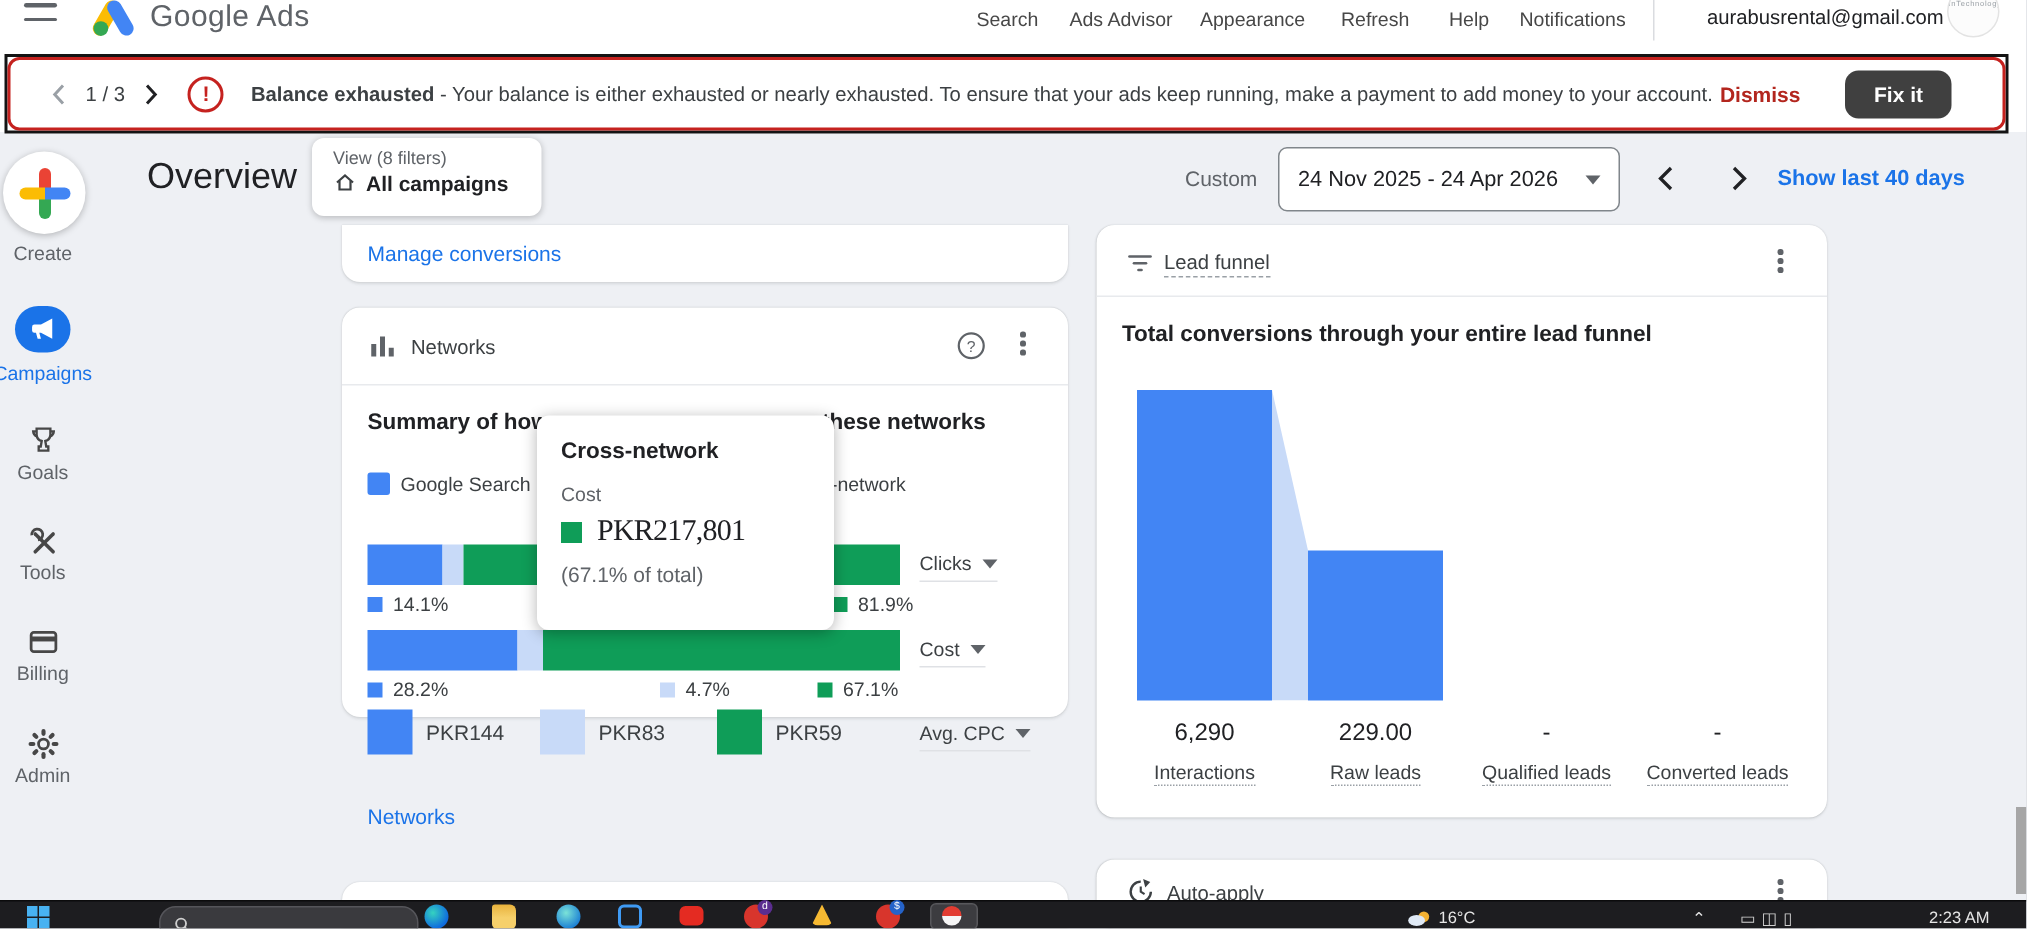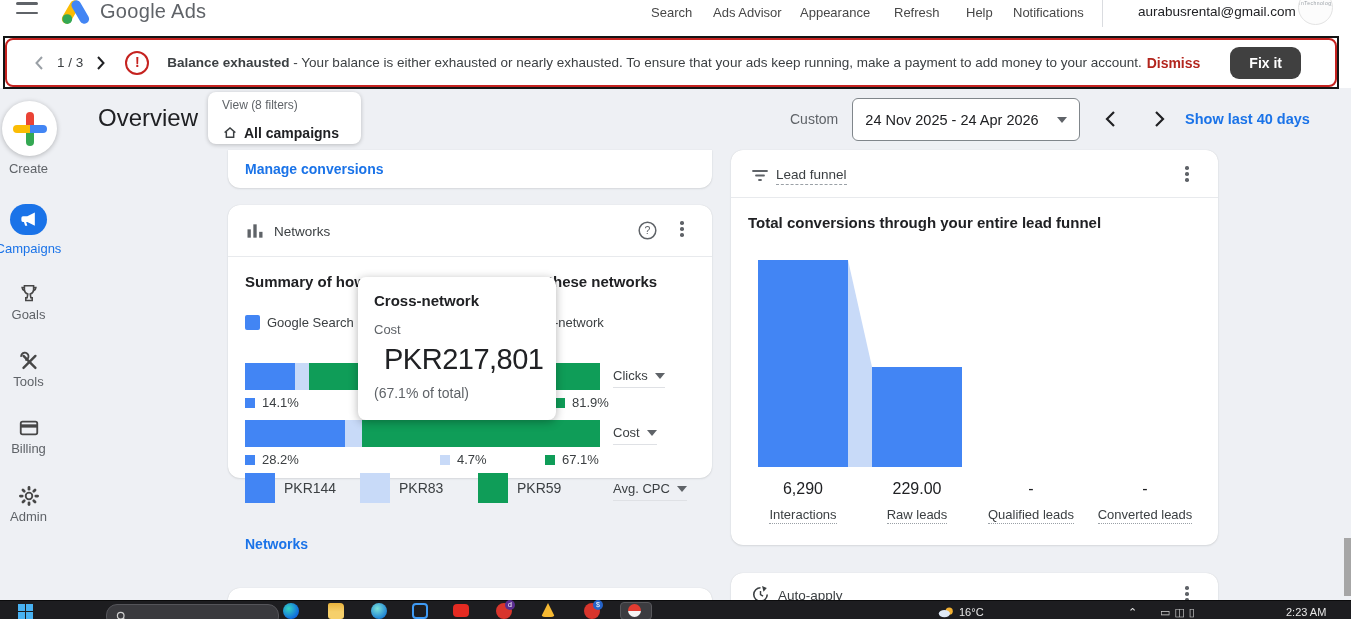--- a/index.html
+++ b/index.html
@@ -28,21 +28,21 @@
   .banner-right{position:absolute;right:34px;top:0;height:100%;display:flex;align-items:center;gap:30px;}
   .dismiss{color:#b3261e;font-weight:700;font-size:14px;cursor:pointer;margin-left:44px;}
   .fixit{background:#404040;color:#fff;font-weight:700;font-size:14px;padding:8px 19px;border-radius:9px;
          border:none;cursor:pointer;}
 
   
   .pagetitle{position:absolute;left:98px;top:104px;font-size:24px;color:#202124;}
   .viewchip{position:absolute;left:208px;top:92px;width:139px;height:46px;background:#fff;border-radius:8px;
             box-shadow:0 1px 4px rgba(0,0,0,.22);padding:6px 0 0 14px;cursor:pointer;}
   .viewchip .lbl{font-size:12px;color:#5f6368;}
-  .viewchip .val{font-size:14px;color:#202124;font-weight:700;display:flex;align-items:center;gap:6px;margin-top:13px;}
+  .viewchip .val{font-size:14px;color:#202124;font-weight:700;display:flex;align-items:center;gap:6px;margin-top:2px;}
   .customlbl{position:absolute;left:790px;top:111px;font-size:14px;color:#5f6368;}
   .datebox{position:absolute;left:852px;top:98px;width:226px;height:41px;border:1px solid #80868b;border-radius:6px;
            background:#fff;display:flex;align-items:center;justify-content:center;gap:18px;font-size:14.5px;
            color:#202124;cursor:pointer;}
   .caret{width:0;height:0;border-left:5px solid transparent;border-right:5px solid transparent;border-top:6px solid #5f6368;}
   .navchev{position:absolute;top:108px;width:22px;height:22px;cursor:pointer;}
   .showlast{position:absolute;left:1185px;top:111px;font-size:14.5px;font-weight:700;color:#1a73e8;cursor:pointer;white-space:nowrap;}
 
   
   .side-label{position:absolute;width:85px;left:-14px;text-align:center;font-size:13px;color:#5f6368;}
@@ -53,42 +53,42 @@
   .pill{position:absolute;left:10px;top:204px;width:37px;height:31px;border-radius:17px;background:#1a73e8;
         display:flex;align-items:center;justify-content:center;cursor:pointer;}
   .sideicon{position:absolute;left:18px;cursor:pointer;}
 
   
   .card{position:absolute;background:#fff;border-radius:12px;box-shadow:0 1px 2px rgba(60,64,67,.12),0 0 1px rgba(60,64,67,.18);}
   .hdiv{position:absolute;left:0;right:0;height:1px;background:#e8eaed;}
   .cardtitle{font-size:13.5px;color:#3c4043;}
   .kebab{position:absolute;width:14px;height:20px;cursor:pointer;}
   .kebab i{display:block;width:3.5px;height:3.5px;border-radius:50%;background:#5f6368;margin:0 auto 2.5px;}
-  .bluelink{font-size:14px;font-weight:700;color:#1a73e8;cursor:pointer;}
+  .bluelink{font-size:14px;font-weight:400;color:#1a73e8;cursor:pointer;}
 
   
   .summary{position:absolute;font-size:15px;font-weight:700;color:#202124;white-space:nowrap;}
   .legend-item{position:absolute;display:inline-flex;align-items:center;gap:7px;font-size:13px;color:#3c4043;white-space:nowrap;}
   .legend-item i{width:15px;height:15px;border-radius:2px;display:inline-block;}
   .bar-line{position:absolute;left:17px;width:355px;height:27px;display:flex;}
   .pct-item{position:absolute;display:inline-flex;align-items:center;gap:7px;font-size:13px;color:#3c4043;white-space:nowrap;}
   .pct-item i{width:10px;height:10px;display:inline-block;}
   .chip-item{position:absolute;display:inline-flex;align-items:center;gap:9px;font-size:14px;color:#3c4043;}
   .chip-item i{width:30px;height:30px;display:inline-block;}
   .picker{position:absolute;left:385px;display:inline-flex;align-items:center;gap:7px;font-size:13px;color:#3c4043;
           border-bottom:1px solid #dfe1e5;padding-bottom:4px;cursor:pointer;white-space:nowrap;}
 
   
   .tooltip{position:absolute;left:358px;top:277px;width:198px;height:143px;background:#fff;border-radius:8px;
            box-shadow:0 2px 10px rgba(0,0,0,.3);z-index:30;padding:15px 16px;box-sizing:border-box;}
   .tooltip .t1{font-size:15px;font-weight:700;color:#202124;}
   .tooltip .t2{font-size:13px;color:#5f6368;margin-top:13px;}
   .tooltip .t3{display:flex;align-items:center;gap:10px;margin-top:6px;}
   .tooltip .t3 i{width:14px;height:14px;display:inline-block;}
-  .tooltip .t3 b{font-size:29px;font-weight:400;color:#202124;letter-spacing:-.5px;}
+  .tooltip .t3 b{font-size:20px;font-weight:400;color:#202124;letter-spacing:-.5px;font-family:Liberation Serif, serif;}
   .tooltip .t4{font-size:14px;color:#5f6368;margin-top:9px;}
 
   
   .subtitle{position:absolute;left:17px;top:64px;font-size:15px;font-weight:700;color:#202124;}
   .funnel{position:absolute;left:27px;top:108px;width:440px;height:209px;}
   .fbar{position:absolute;bottom:0;width:90px;background:#4285f4;cursor:pointer;}
   .stage{position:absolute;width:114px;text-align:center;}
   .stage .v{font-size:16px;color:#202124;}
   .stage .l{display:inline-block;margin-top:9px;font-size:13px;color:#3c4043;border-bottom:1px dotted #9aa0a6;
             padding-bottom:1px;cursor:pointer;white-space:nowrap;}

